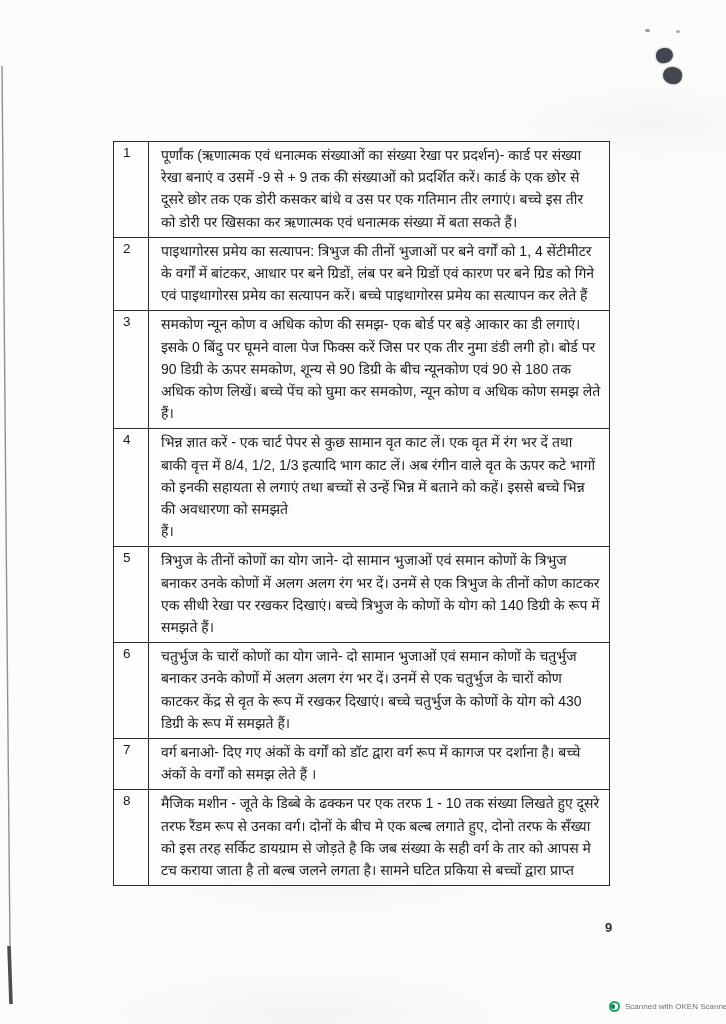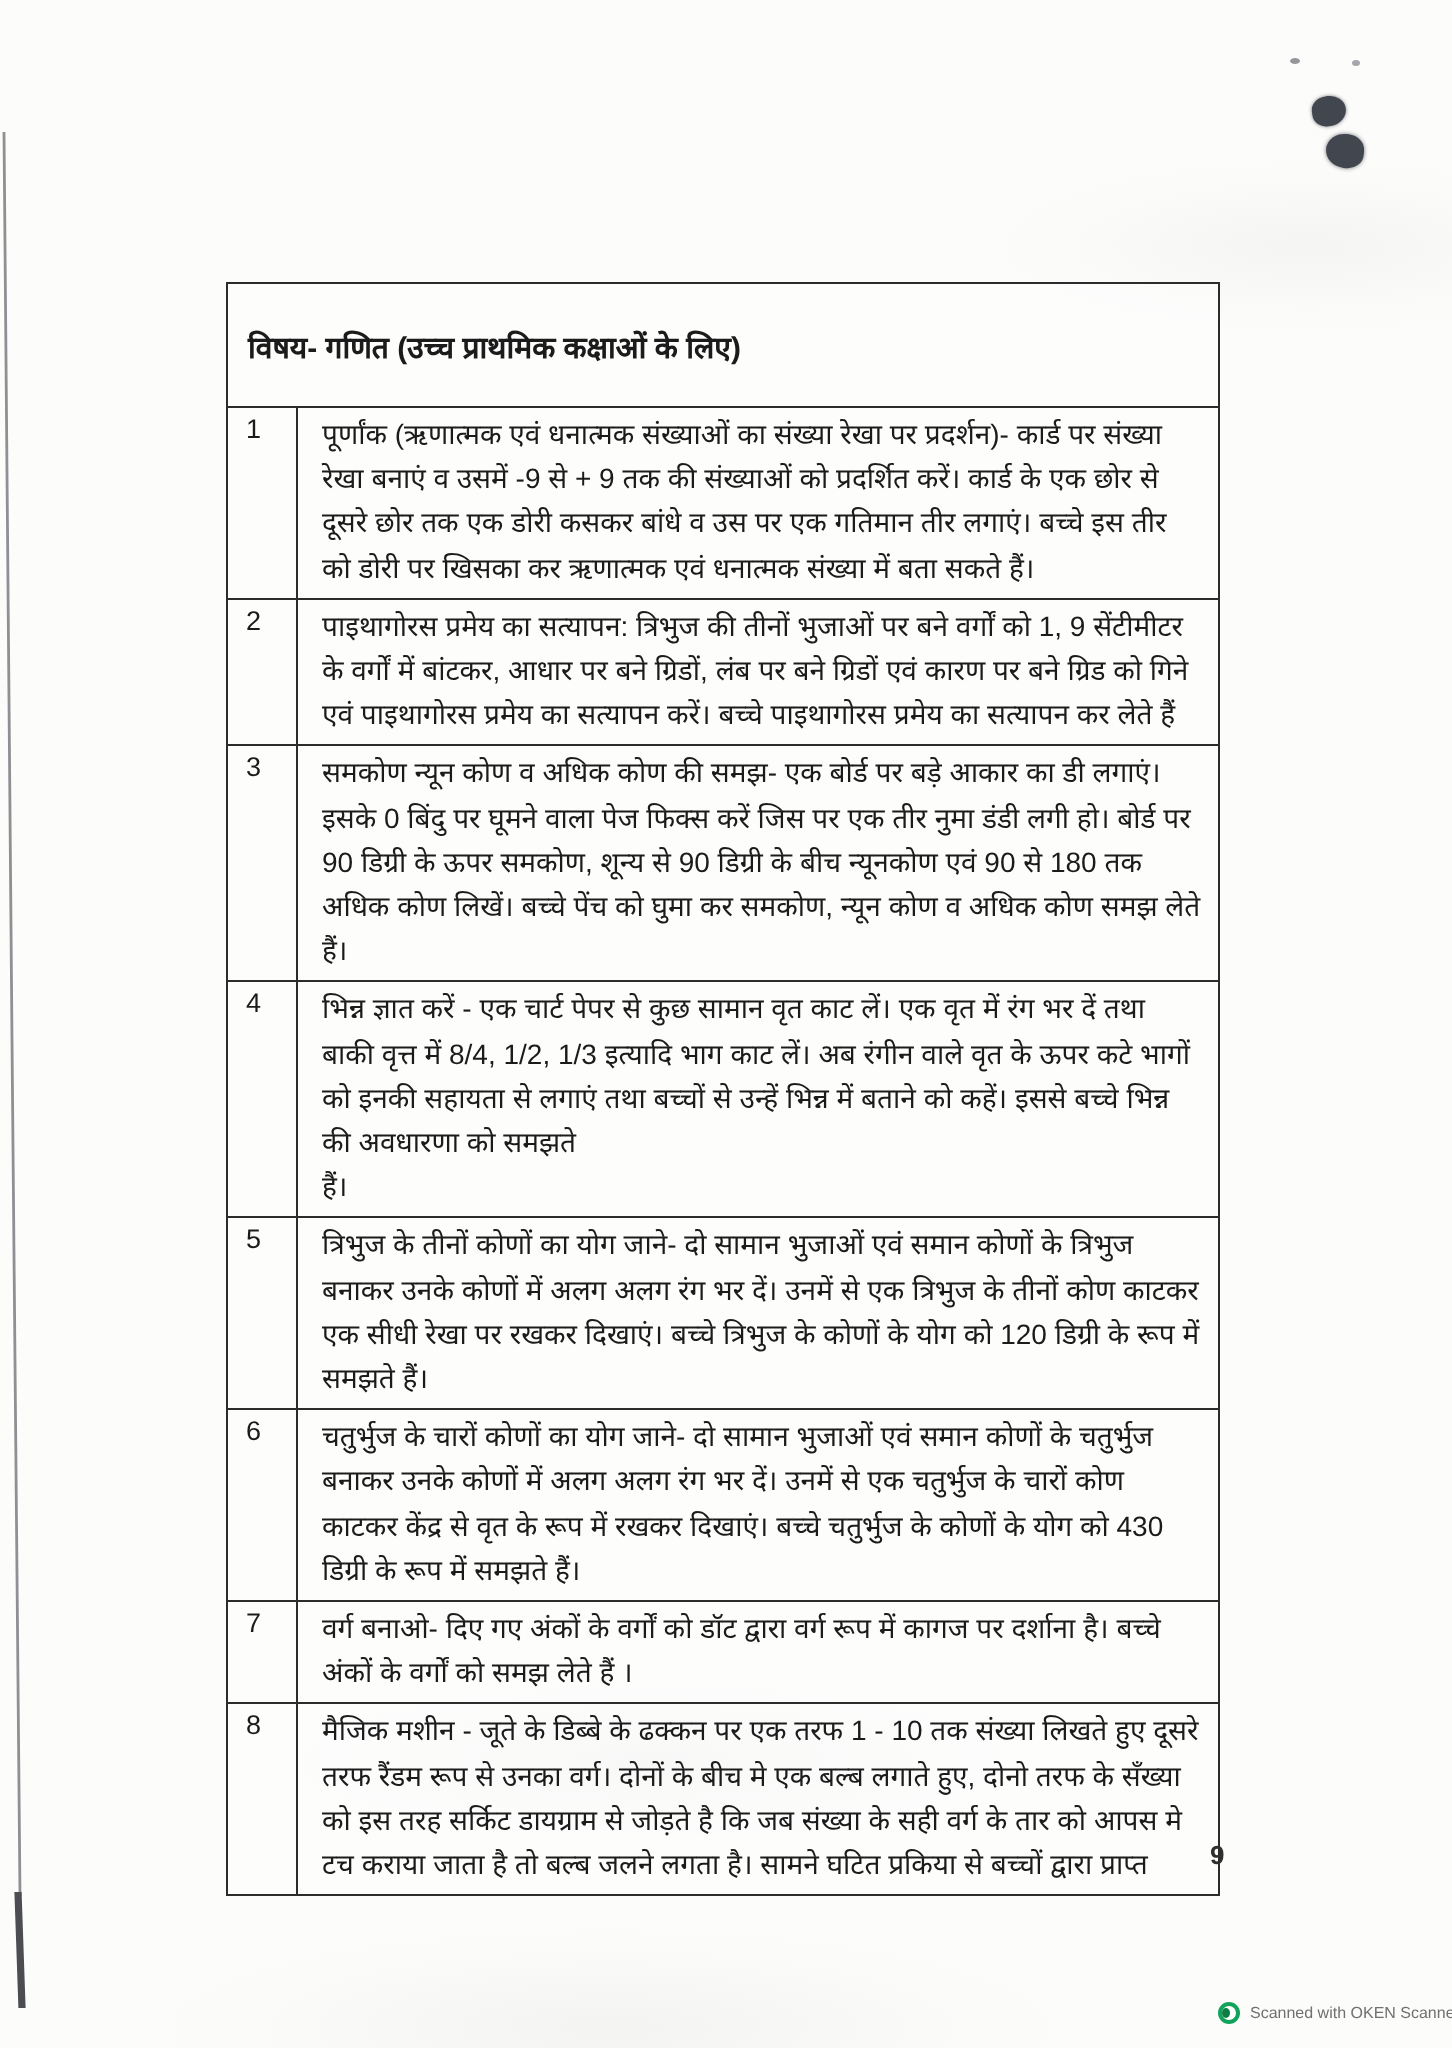--- a/index.html
+++ b/index.html
@@ -100,42 +100,41 @@
     <path d="M2,66 L6,520 L10,948" stroke="#8f9094" stroke-width="1.4" fill="none"></path>
     <line x1="9" y1="946" x2="11" y2="1004" stroke="#4b4d52" stroke-width="3.6"></line>
   </svg>
 
   <div class="speck speck-1"></div>
   <div class="speck speck-2"></div>
   <div class="blob blob-1"></div>
   <div class="blob blob-2"></div>
 
   <div class="doc-table">
-    <div class="title-row">विषय- गणित (उच्च प्राथमिक कक्षाओं के लिए)</div>
     <div id="rows-container">
         <div class="trow row-1">
           <div class="tnum">1</div>
           <div class="ttext">पूर्णांक (ऋणात्मक एवं धनात्मक संख्याओं का संख्या रेखा पर प्रदर्शन)- कार्ड पर संख्या रेखा बनाएं व उसमें -9 से + 9 तक की संख्याओं को प्रदर्शित करें। कार्ड के एक छोर से दूसरे छोर तक एक डोरी कसकर बांधे व उस पर एक गतिमान तीर लगाएं। बच्चे इस तीर को डोरी पर खिसका कर ऋणात्मक एवं धनात्मक संख्या में बता सकते हैं।</div>
         </div>
         <div class="trow row-2">
           <div class="tnum">2</div>
-          <div class="ttext">पाइथागोरस प्रमेय का सत्यापन: त्रिभुज की तीनों भुजाओं पर बने वर्गों को 1, 9 सेंटीमीटर के वर्गों में बांटकर, आधार पर बने ग्रिडों, लंब पर बने ग्रिडों एवं कारण पर बने ग्रिड को गिने एवं पाइथागोरस प्रमेय का सत्यापन करें। बच्चे पाइथागोरस प्रमेय  का सत्यापन कर लेते हैं</div>
+          <div class="ttext">पाइथागोरस प्रमेय का सत्यापन: त्रिभुज की तीनों भुजाओं पर बने वर्गों को 1, 4 सेंटीमीटर के वर्गों में बांटकर, आधार पर बने ग्रिडों, लंब पर बने ग्रिडों एवं कारण पर बने ग्रिड को गिने एवं पाइथागोरस प्रमेय का सत्यापन करें। बच्चे पाइथागोरस प्रमेय  का सत्यापन कर लेते हैं</div>
         </div>
         <div class="trow row-3">
           <div class="tnum">3</div>
           <div class="ttext">समकोण न्यून कोण व अधिक कोण की समझ- एक बोर्ड पर बड़े आकार का डी लगाएं। इसके 0 बिंदु पर घूमने वाला पेज फिक्स करें जिस पर एक तीर नुमा डंडी लगी हो। बोर्ड पर 90 डिग्री के ऊपर समकोण, शून्य से 90 डिग्री के बीच न्यूनकोण एवं 90 से 180 तक अधिक कोण लिखें। बच्चे पेंच को घुमा कर समकोण, न्यून कोण व अधिक कोण समझ लेते हैं।</div>
         </div>
         <div class="trow row-4">
           <div class="tnum">4</div>
           <div class="ttext">भिन्न ज्ञात करें - एक चार्ट पेपर से कुछ सामान वृत काट लें। एक वृत में रंग भर दें तथा बाकी वृत्त में 8/4, 1/2, 1/3  इत्यादि भाग काट लें। अब रंगीन वाले वृत के ऊपर कटे भागों को इनकी सहायता से लगाएं तथा बच्चों से उन्हें भिन्न में बताने को कहें। इससे बच्चे भिन्न की अवधारणा को समझते
 हैं।</div>
         </div>
         <div class="trow row-5">
           <div class="tnum">5</div>
-          <div class="ttext">त्रिभुज के तीनों कोणों का योग जाने- दो सामान भुजाओं एवं समान कोणों के त्रिभुज बनाकर उनके कोणों में  अलग अलग रंग भर दें। उनमें से एक त्रिभुज के तीनों कोण काटकर एक सीधी रेखा पर रखकर दिखाएं। बच्चे त्रिभुज के कोणों के योग को 120 डिग्री के रूप में समझते हैं।</div>
+          <div class="ttext">त्रिभुज के तीनों कोणों का योग जाने- दो सामान भुजाओं एवं समान कोणों के त्रिभुज बनाकर उनके कोणों में  अलग अलग रंग भर दें। उनमें से एक त्रिभुज के तीनों कोण काटकर एक सीधी रेखा पर रखकर दिखाएं। बच्चे त्रिभुज के कोणों के योग को 140 डिग्री के रूप में समझते हैं।</div>
         </div>
         <div class="trow row-6">
           <div class="tnum">6</div>
           <div class="ttext">चतुर्भुज के चारों कोणों का योग जाने- दो सामान भुजाओं एवं समान कोणों के चतुर्भुज बनाकर उनके कोणों में  अलग अलग रंग भर दें। उनमें से एक चतुर्भुज के चारों कोण काटकर केंद्र से वृत के रूप में रखकर दिखाएं। बच्चे चतुर्भुज के कोणों के योग को 430 डिग्री के रूप में समझते हैं।</div>
         </div>
         <div class="trow row-7">
           <div class="tnum">7</div>
           <div class="ttext">वर्ग बनाओ- दिए गए अंकों के वर्गों को डॉट द्वारा वर्ग रूप में कागज पर दर्शाना है। बच्चे अंकों के वर्गों को समझ लेते हैं ।</div>
         </div>
         <div class="trow row-8">

